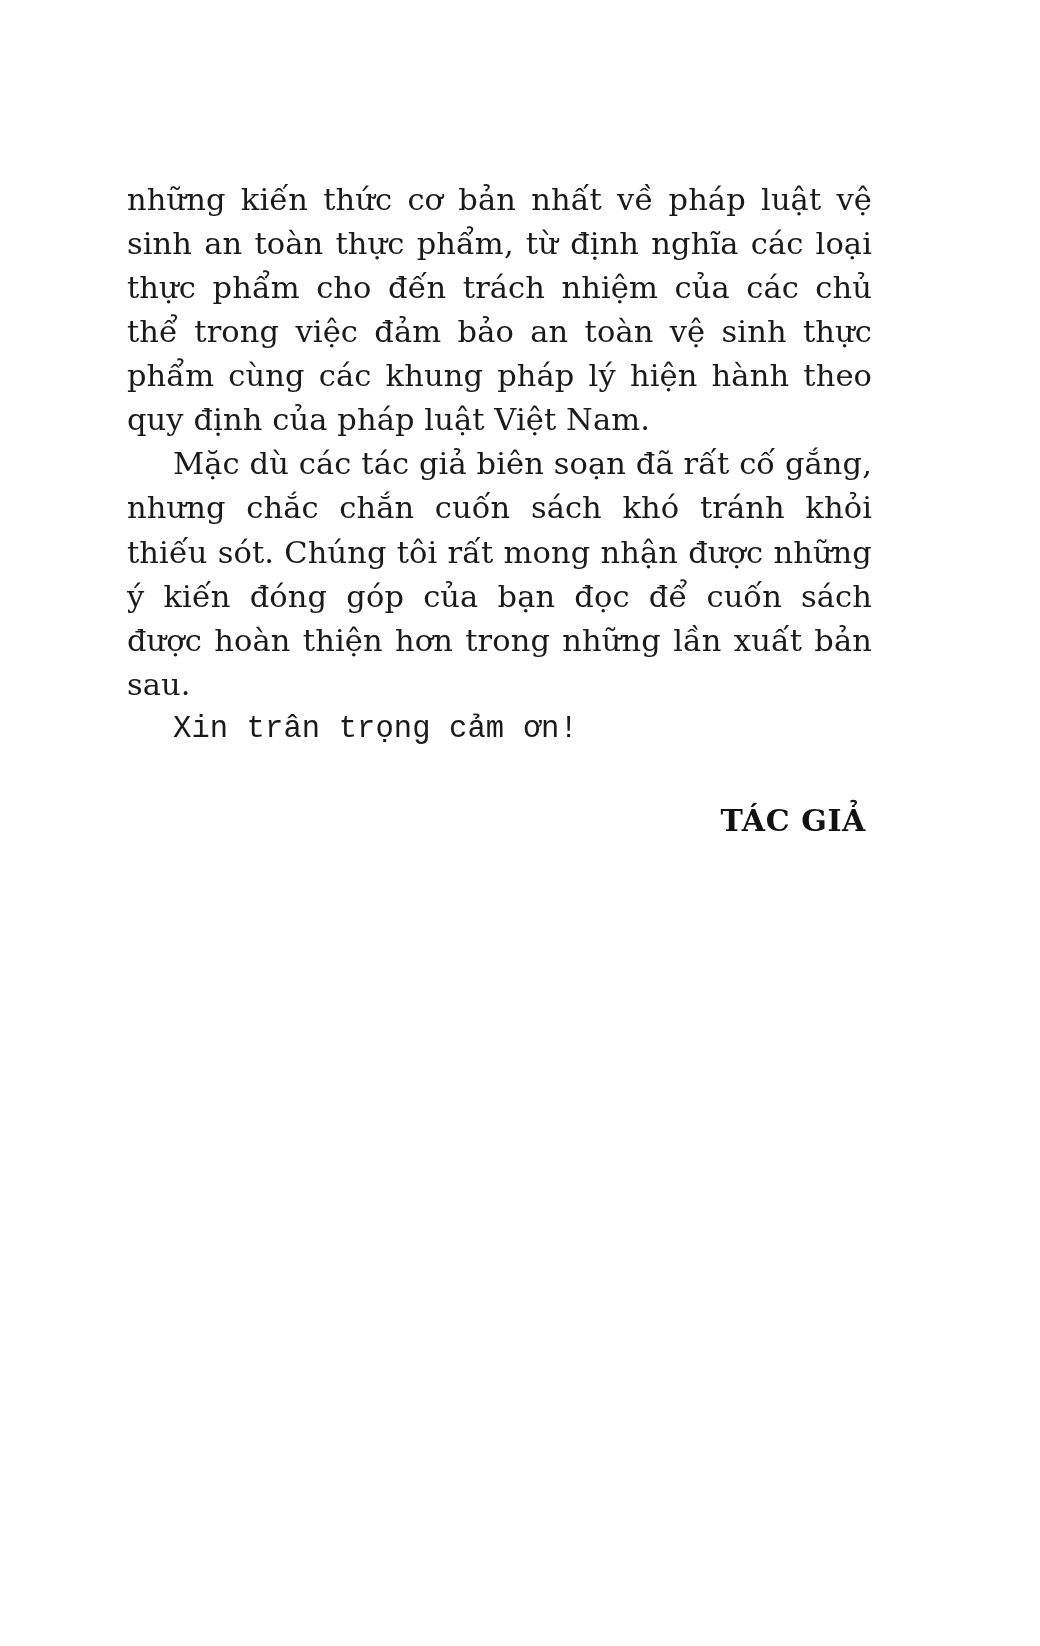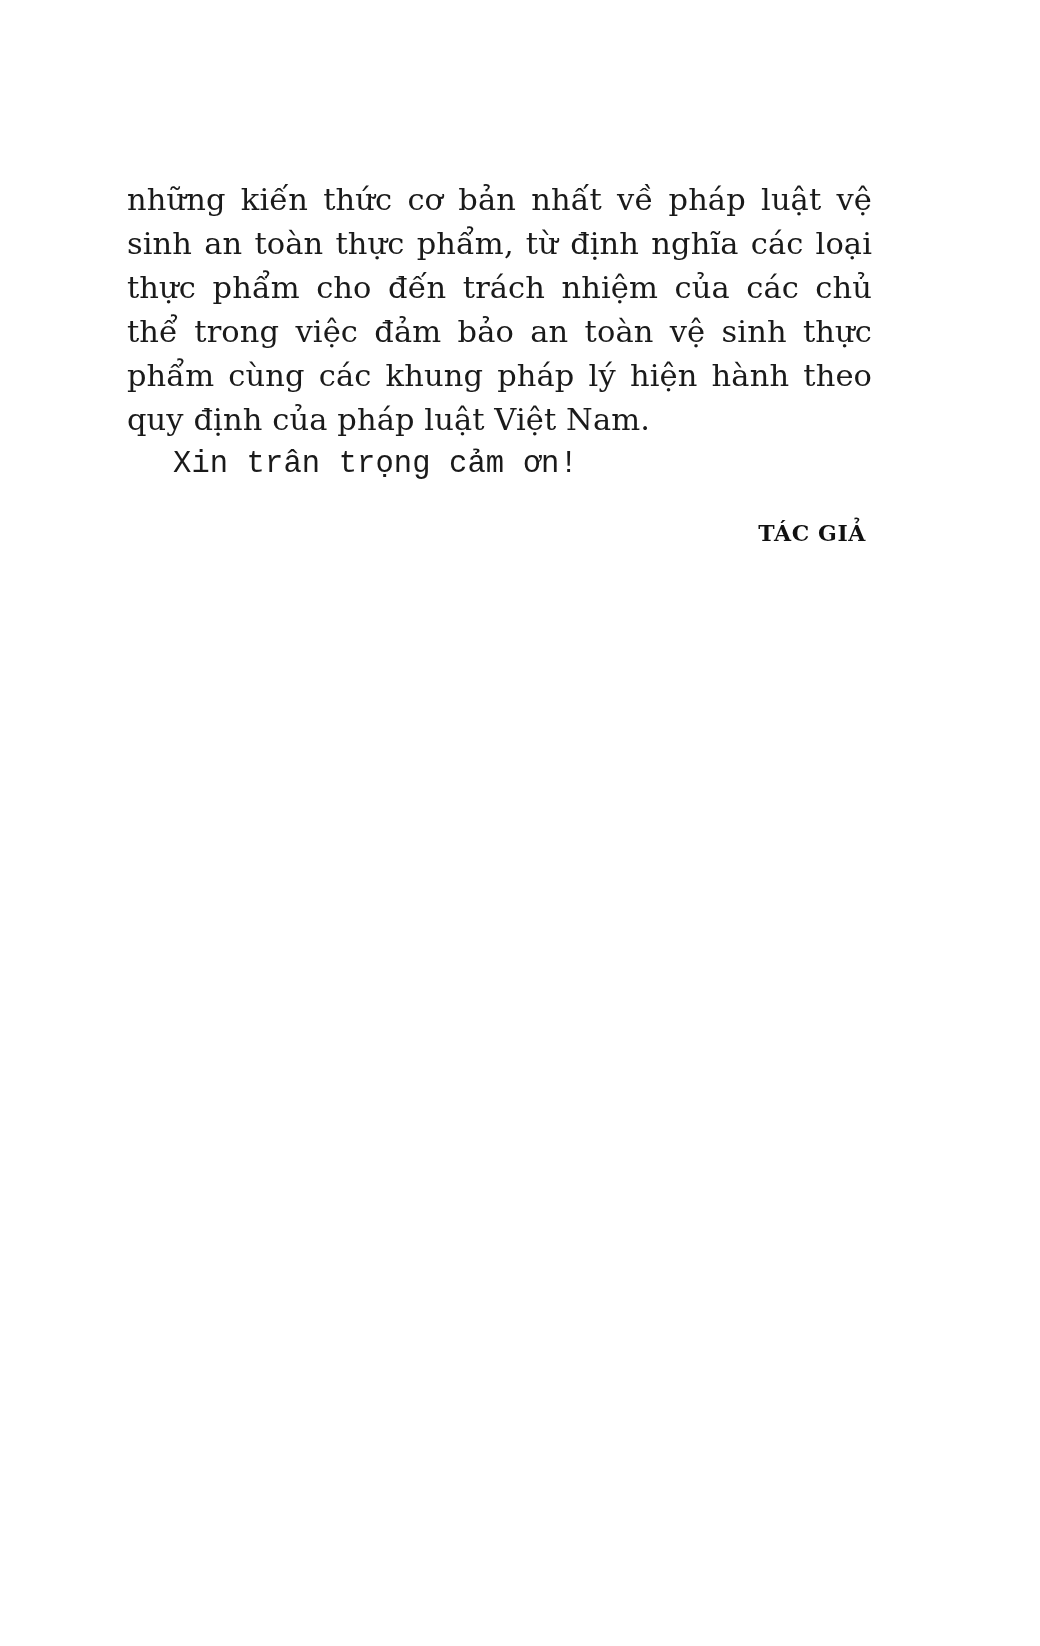--- a/index.html
+++ b/index.html
@@ -36,36 +36,37 @@
   }
   .para.indent {
     text-indent: 46px;
   }
   .para.noj {
     text-align: left;
     font-family: Liberation Mono, monospace;
   }
   .signature {
     font-family: "DejaVu Serif", serif;
-    font-size: 22px;
+    font-size: 30px;
     font-weight: bold;
     color: #111111;
     text-align: right;
     letter-spacing: 0.6px;
-    margin-top: 34px;
+    margin-top: 52px;
     padding-right: 6px;
   }
 </style>
 </head>
 <body>
 
 <div class="page">
   <div class="content">
 
     <p class="para first">những kiến thức cơ bản nhất về pháp luật vệ sinh an toàn thực phẩm, từ định nghĩa các loại thực phẩm cho đến trách nhiệm của các chủ thể trong việc đảm bảo an toàn vệ sinh thực phẩm cùng các khung pháp lý hiện hành theo quy định của pháp luật Việt Nam.</p>
 
+    <p class="para indent">Mặc dù các tác giả biên soạn đã rất cố gắng, nhưng chắc chắn cuốn sách khó tránh khỏi thiếu sót. Chúng tôi rất mong nhận được những ý kiến đóng góp của bạn đọc để cuốn sách được hoàn thiện hơn trong những lần xuất bản sau.</p>
 
     <p class="para indent noj">Xin trân trọng cảm ơn!</p>
 
     <div class="signature">TÁC GIẢ</div>
 
   </div>
 </div>
 
 </body></html>

